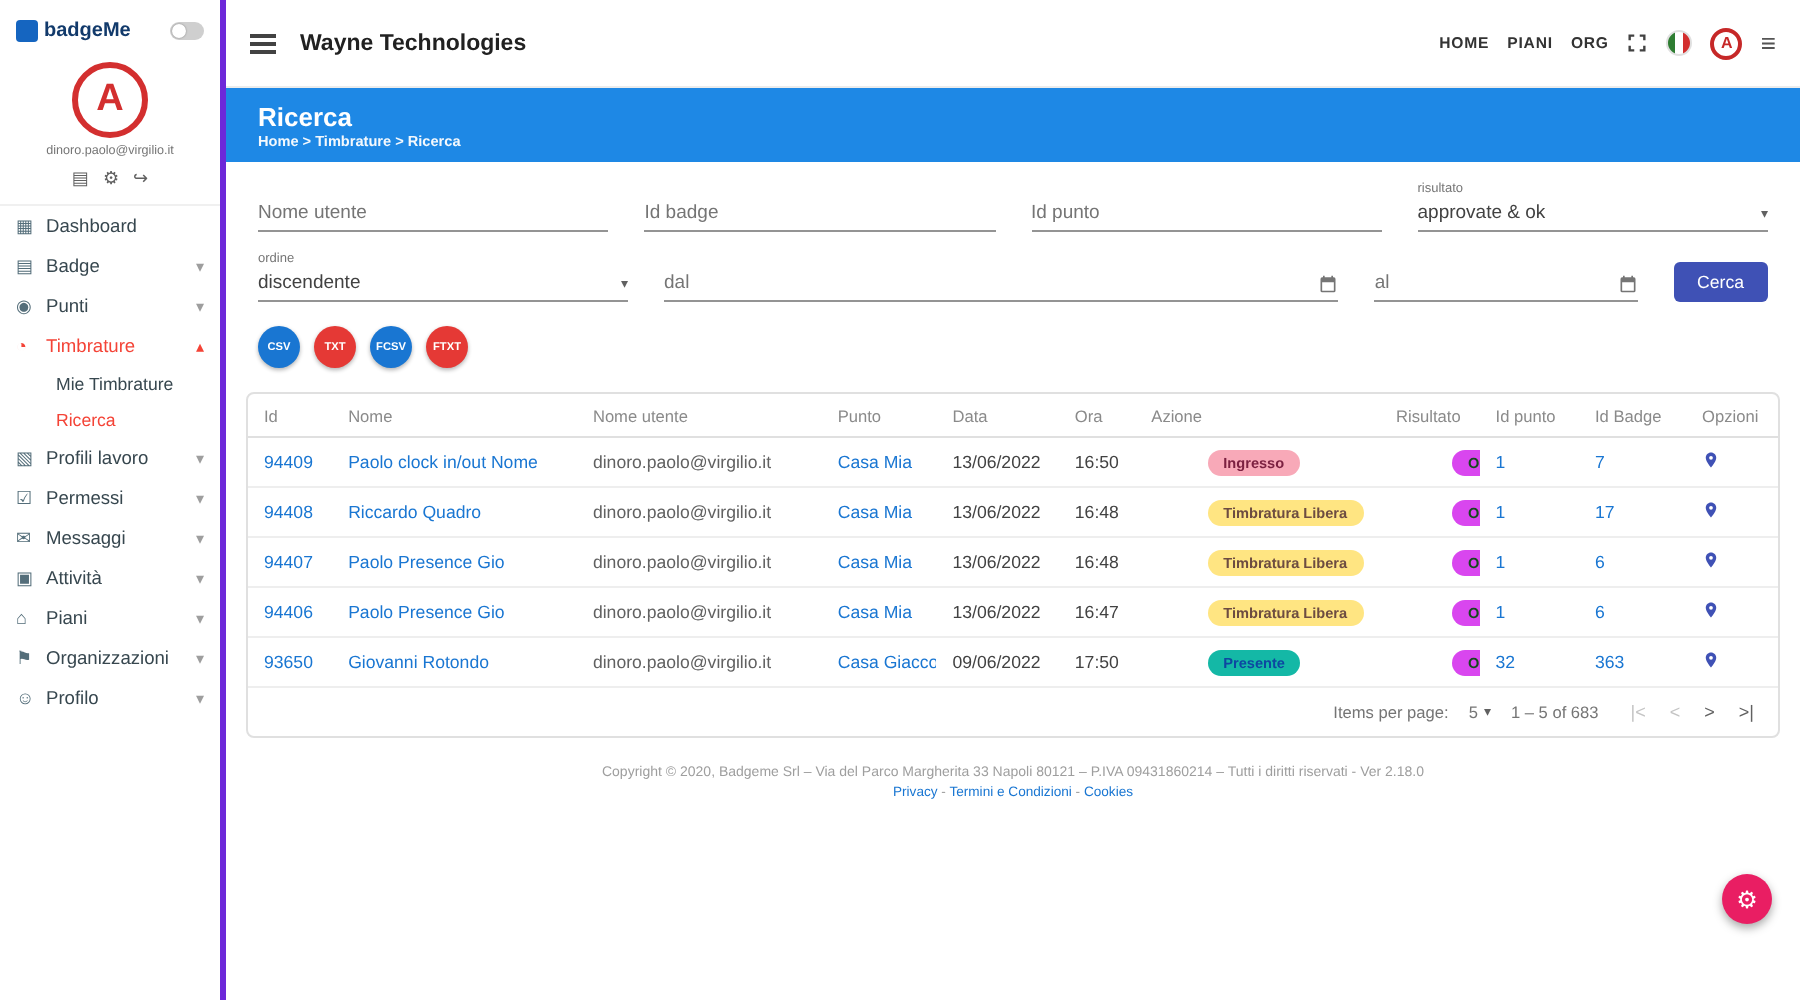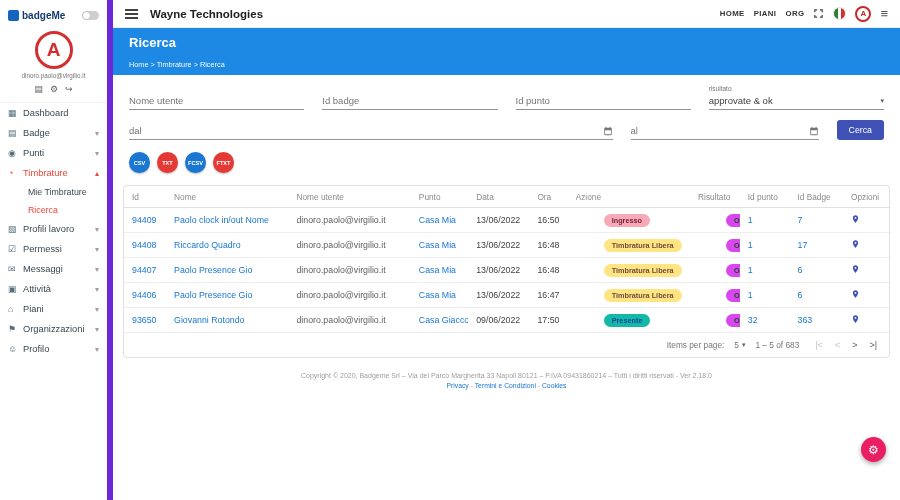--- a/index.html
+++ b/index.html
@@ -1,21 +1,21 @@
 <!DOCTYPE html>
 <html><head>
 <meta charset="utf-8">
 <style>
   * { box-sizing: border-box; margin: 0; padding: 0; }
   html,body { width:900px; height:500px; overflow:hidden; background:#fff;
     font-family:"Liberation Sans", sans-serif; color:#424242; }
   .app { display:flex; width:900px; height:500px; position:relative; }
 
   
-  .sidebar { width:113px; min-width:113px; background:#fff; border-right:6px solid #6d28d9; padding-top:6px; }
+  .sidebar { width:113px; min-width:113px; background:#fff; border-right:3px solid #6d28d9; padding-top:6px; }
   .side-head { display:flex; align-items:center; justify-content:space-between; padding:4px 8px; }
   .logo-wrap { display:flex; align-items:center; gap:3px; }
   .logo-mark { width:11px; height:11px; background:#1565c0; border-radius:2px; display:inline-block; }
   .logo-text { font-size:10px; font-weight:bold; color:#123a6b; }
   .toggle { width:17px; height:9px; background:#cfcfcf; border-radius:5px; position:relative; }
   .toggle::after { content:""; position:absolute; left:1px; top:1px; width:7px; height:7px; background:#fff; border-radius:50%; box-shadow:0 0 1px rgba(0,0,0,.4); }
   .avatar-big { width:38px; height:38px; border-radius:50%; border:3px solid #d32f2f; color:#d32f2f;
     font-weight:bold; font-size:19px; display:flex; align-items:center; justify-content:center; margin:6px auto 3px; }
   .side-email { font-size:6.3px; color:#757575; text-align:center; }
   .side-icons { display:flex; justify-content:center; gap:7px; margin:5px 0 8px; color:#616161; font-size:9px; }
@@ -24,36 +24,36 @@
   .menu-item { display:flex; align-items:center; padding:5px 8px; font-size:9.3px; color:#37474f; cursor:pointer; }
   .menu-item .mi-icon { width:15px; font-size:9px; color:#546e7a; }
   .menu-item .mi-label { flex:1; white-space:nowrap; overflow:hidden; }
   .menu-item .mi-caret { font-size:8px; color:#9e9e9e; }
   .menu-item.active, .menu-item.active .mi-icon, .menu-item.active .mi-caret { color:#f44336; }
   .submenu-item { padding:4px 8px 4px 28px; font-size:8.8px; color:#37474f; cursor:pointer; }
   .submenu-item.active { color:#f44336; }
 
   
   .main { flex:1; display:flex; flex-direction:column; position:relative; }
-  .topbar { height:28px; display:flex; align-items:center; padding:0 12px; border-bottom:1px solid #ececec; background:#fff; }
+  .topbar { height:44px; display:flex; align-items:center; padding:0 12px; border-bottom:1px solid #ececec; background:#fff; }
   .burger { width:13px; height:2px; background:#424242; position:relative; margin-right:12px; cursor:pointer; }
   .burger::before, .burger::after { content:""; position:absolute; left:0; width:13px; height:2px; background:#424242; }
   .burger::before { top:-4px; } .burger::after { top:4px; }
   .tb-title { font-size:11.5px; font-weight:bold; color:#212121; }
   .tb-right { margin-left:auto; display:flex; align-items:center; gap:9px; }
   .tb-link { font-size:7.8px; font-weight:bold; color:#333; letter-spacing:.4px; cursor:pointer; }
   .flag { width:13px; height:13px; border-radius:50%; border:1px solid #e0e0e0;
     background:linear-gradient(90deg,#2e7d32 0 33%,#fff 33% 66%,#d32f2f 66% 100%); }
   .avatar-sm { width:16px; height:16px; border-radius:50%; border:2px solid #c62828; color:#c62828;
     font-weight:bold; font-size:8px; display:flex; align-items:center; justify-content:center; }
   .list-ic { font-size:13px; color:#555; cursor:pointer; }
 
   .blueband { background:#1e88e5; color:#fff; padding:7px 16px 6px; }
   .bb-title { font-size:13px; font-weight:bold; }
-  .bb-crumb { font-size:7.3px; font-weight:normal; margin-top:10px; opacity:.95; }
+  .bb-crumb { font-size:7.3px; font-weight:bold; margin-top:0; opacity:.95; }
 
   
   .filters { padding:10px 16px 4px; }
   .f-row { display:flex; gap:18px; align-items:flex-end; margin-bottom:10px; }
   .f-field { flex:1; position:relative; }
   .f-field input { width:100%; border:none; border-bottom:1px solid #949494; font-size:9.5px; padding:3px 0; background:transparent; color:#424242; font-family:"Liberation Sans",sans-serif; }
   .f-field input::placeholder { color:#757575; }
   .f-label { font-size:6.5px; color:#757575; margin-bottom:1px; }
   .f-select { display:flex; align-items:center; justify-content:space-between; border-bottom:1px solid #949494; padding:2px 0 3px; font-size:9.5px; color:#424242; cursor:pointer; }
   .f-caret { font-size:7px; color:#616161; }
@@ -225,20 +225,27 @@
         </div>
         <div class="f-field">
           <div class="f-label">risultato</div>
           <div class="f-select">
             <span>approvate &amp; ok</span>
             <span class="f-caret">▾</span>
           </div>
         </div>
       </div>
       <div class="f-row">
+        <div class="f-field" style="max-width:185px;">
+          <div class="f-label">ordine</div>
+          <div class="f-select">
+            <span>discendente</span>
+            <span class="f-caret">▾</span>
+          </div>
+        </div>
         <div class="f-field" style="flex:1.8;">
           <div class="f-date">
             <input placeholder="dal" style="">
             <span class="cal-ic">
               <svg width="10" height="10" viewBox="0 0 24 24">
                   <path fill="#757575" d="M19 4h-1V2h-2v2H8V2H6v2H5a2 2 0 0 0-2 2v14a2 2 0 0 0 2 2h14a2 2 0 0 0 2-2V6a2 2 0 0 0-2-2zm0 16H5V10h14v10z"></path>
                 </svg>
             </span>
           </div>
         </div>

